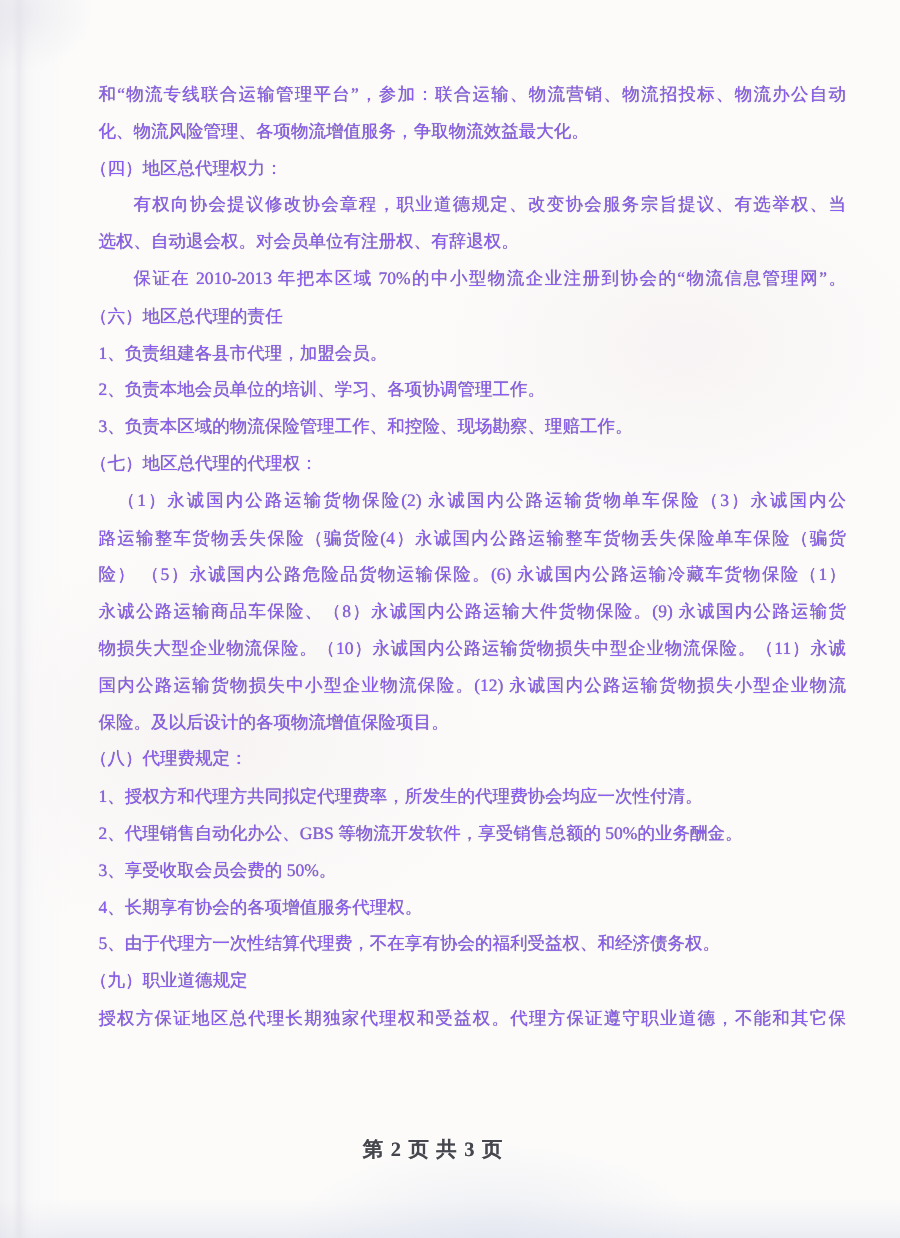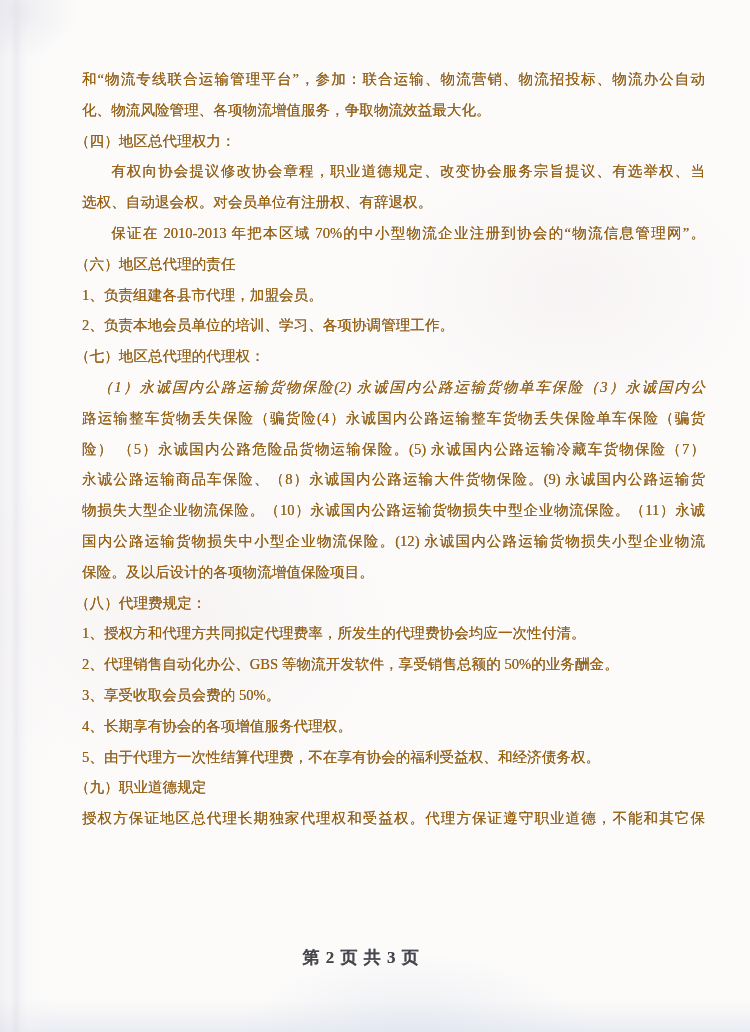--- a/index.html
+++ b/index.html
@@ -26,33 +26,33 @@
       radial-gradient(280px 190px at 76% 28%, rgba(247,242,243,0.85), transparent 75%),
       radial-gradient(320px 230px at 24% 60%, rgba(246,241,242,0.75), transparent 75%),
       radial-gradient(240px 110px at 55% 100%, rgba(221,226,238,0.55), transparent 72%),
       linear-gradient(0deg, rgba(219,224,237,0.55) 0%, rgba(219,224,237,0.25) 1.6%, rgba(219,224,237,0) 3.2%);
   }
   .doc {
     position: absolute;
     left: 82px;
     right: 45px;
     top: 64px;
-    color: #a16207;
+    color: #8b5cf6;
     font-size: 14.6px;
     line-height: 30.8px;
     text-shadow: 0 0 0.6px rgba(64,58,54,0.75);
   }
   .line {
     min-height: 30.8px;
   }
   .line.fill {
     text-align: justify;
     text-align-last: justify;
   }
-  .line.indent-1 { text-indent: 1.1em; font-style: italic; }
+  .line.indent-1 { text-indent: 1.1em; }
   .line.indent-2 { text-indent: 2em; }
   .line.heading  { margin-left: -7px; }
   .footer {
     position: absolute;
     top: 946px;
     left: 82px;
     right: 110px;
     text-align: center;
     font-size: 17px;
     letter-spacing: 1px;
@@ -69,24 +69,25 @@
 <div class="doc">
     <div class="line fill">和“物流专线联合运输管理平台”，参加：联合运输、物流营销、物流招投标、物流办公自动</div>
     <div class="line">化、物流风险管理、各项物流增值服务，争取物流效益最大化。</div>
     <div class="line heading">（四）地区总代理权力：</div>
     <div class="line fill indent-2">有权向协会提议修改协会章程，职业道德规定、改变协会服务宗旨提议、有选举权、当</div>
     <div class="line">选权、自动退会权。对会员单位有注册权、有辞退权。</div>
     <div class="line fill indent-2">保证在 2010-2013 年把本区域 70%的中小型物流企业注册到协会的“物流信息管理网”。</div>
     <div class="line heading">（六）地区总代理的责任</div>
     <div class="line">1、负责组建各县市代理，加盟会员。</div>
     <div class="line">2、负责本地会员单位的培训、学习、各项协调管理工作。</div>
+    <div class="line">3、负责本区域的物流保险管理工作、和控险、现场勘察、理赔工作。</div>
     <div class="line heading">（七）地区总代理的代理权：</div>
     <div class="line fill indent-1">（1）永诚国内公路运输货物保险(2) 永诚国内公路运输货物单车保险（3）永诚国内公</div>
     <div class="line fill">路运输整车货物丢失保险（骗货险(4）永诚国内公路运输整车货物丢失保险单车保险（骗货</div>
-    <div class="line fill">险） （5）永诚国内公路危险品货物运输保险。(5) 永诚国内公路运输冷藏车货物保险（7）</div>
+    <div class="line fill">险） （5）永诚国内公路危险品货物运输保险。(6) 永诚国内公路运输冷藏车货物保险（1）</div>
     <div class="line fill">永诚公路运输商品车保险、（8）永诚国内公路运输大件货物保险。(9) 永诚国内公路运输货</div>
     <div class="line fill">物损失大型企业物流保险。（10）永诚国内公路运输货物损失中型企业物流保险。（11）永诚</div>
     <div class="line fill">国内公路运输货物损失中小型企业物流保险。(12) 永诚国内公路运输货物损失小型企业物流</div>
     <div class="line">保险。及以后设计的各项物流增值保险项目。</div>
     <div class="line heading">（八）代理费规定：</div>
     <div class="line">1、授权方和代理方共同拟定代理费率，所发生的代理费协会均应一次性付清。</div>
     <div class="line">2、代理销售自动化办公、GBS 等物流开发软件，享受销售总额的 50%的业务酬金。</div>
     <div class="line">3、享受收取会员会费的 50%。</div>
     <div class="line">4、长期享有协会的各项增值服务代理权。</div>
     <div class="line">5、由于代理方一次性结算代理费，不在享有协会的福利受益权、和经济债务权。</div>

